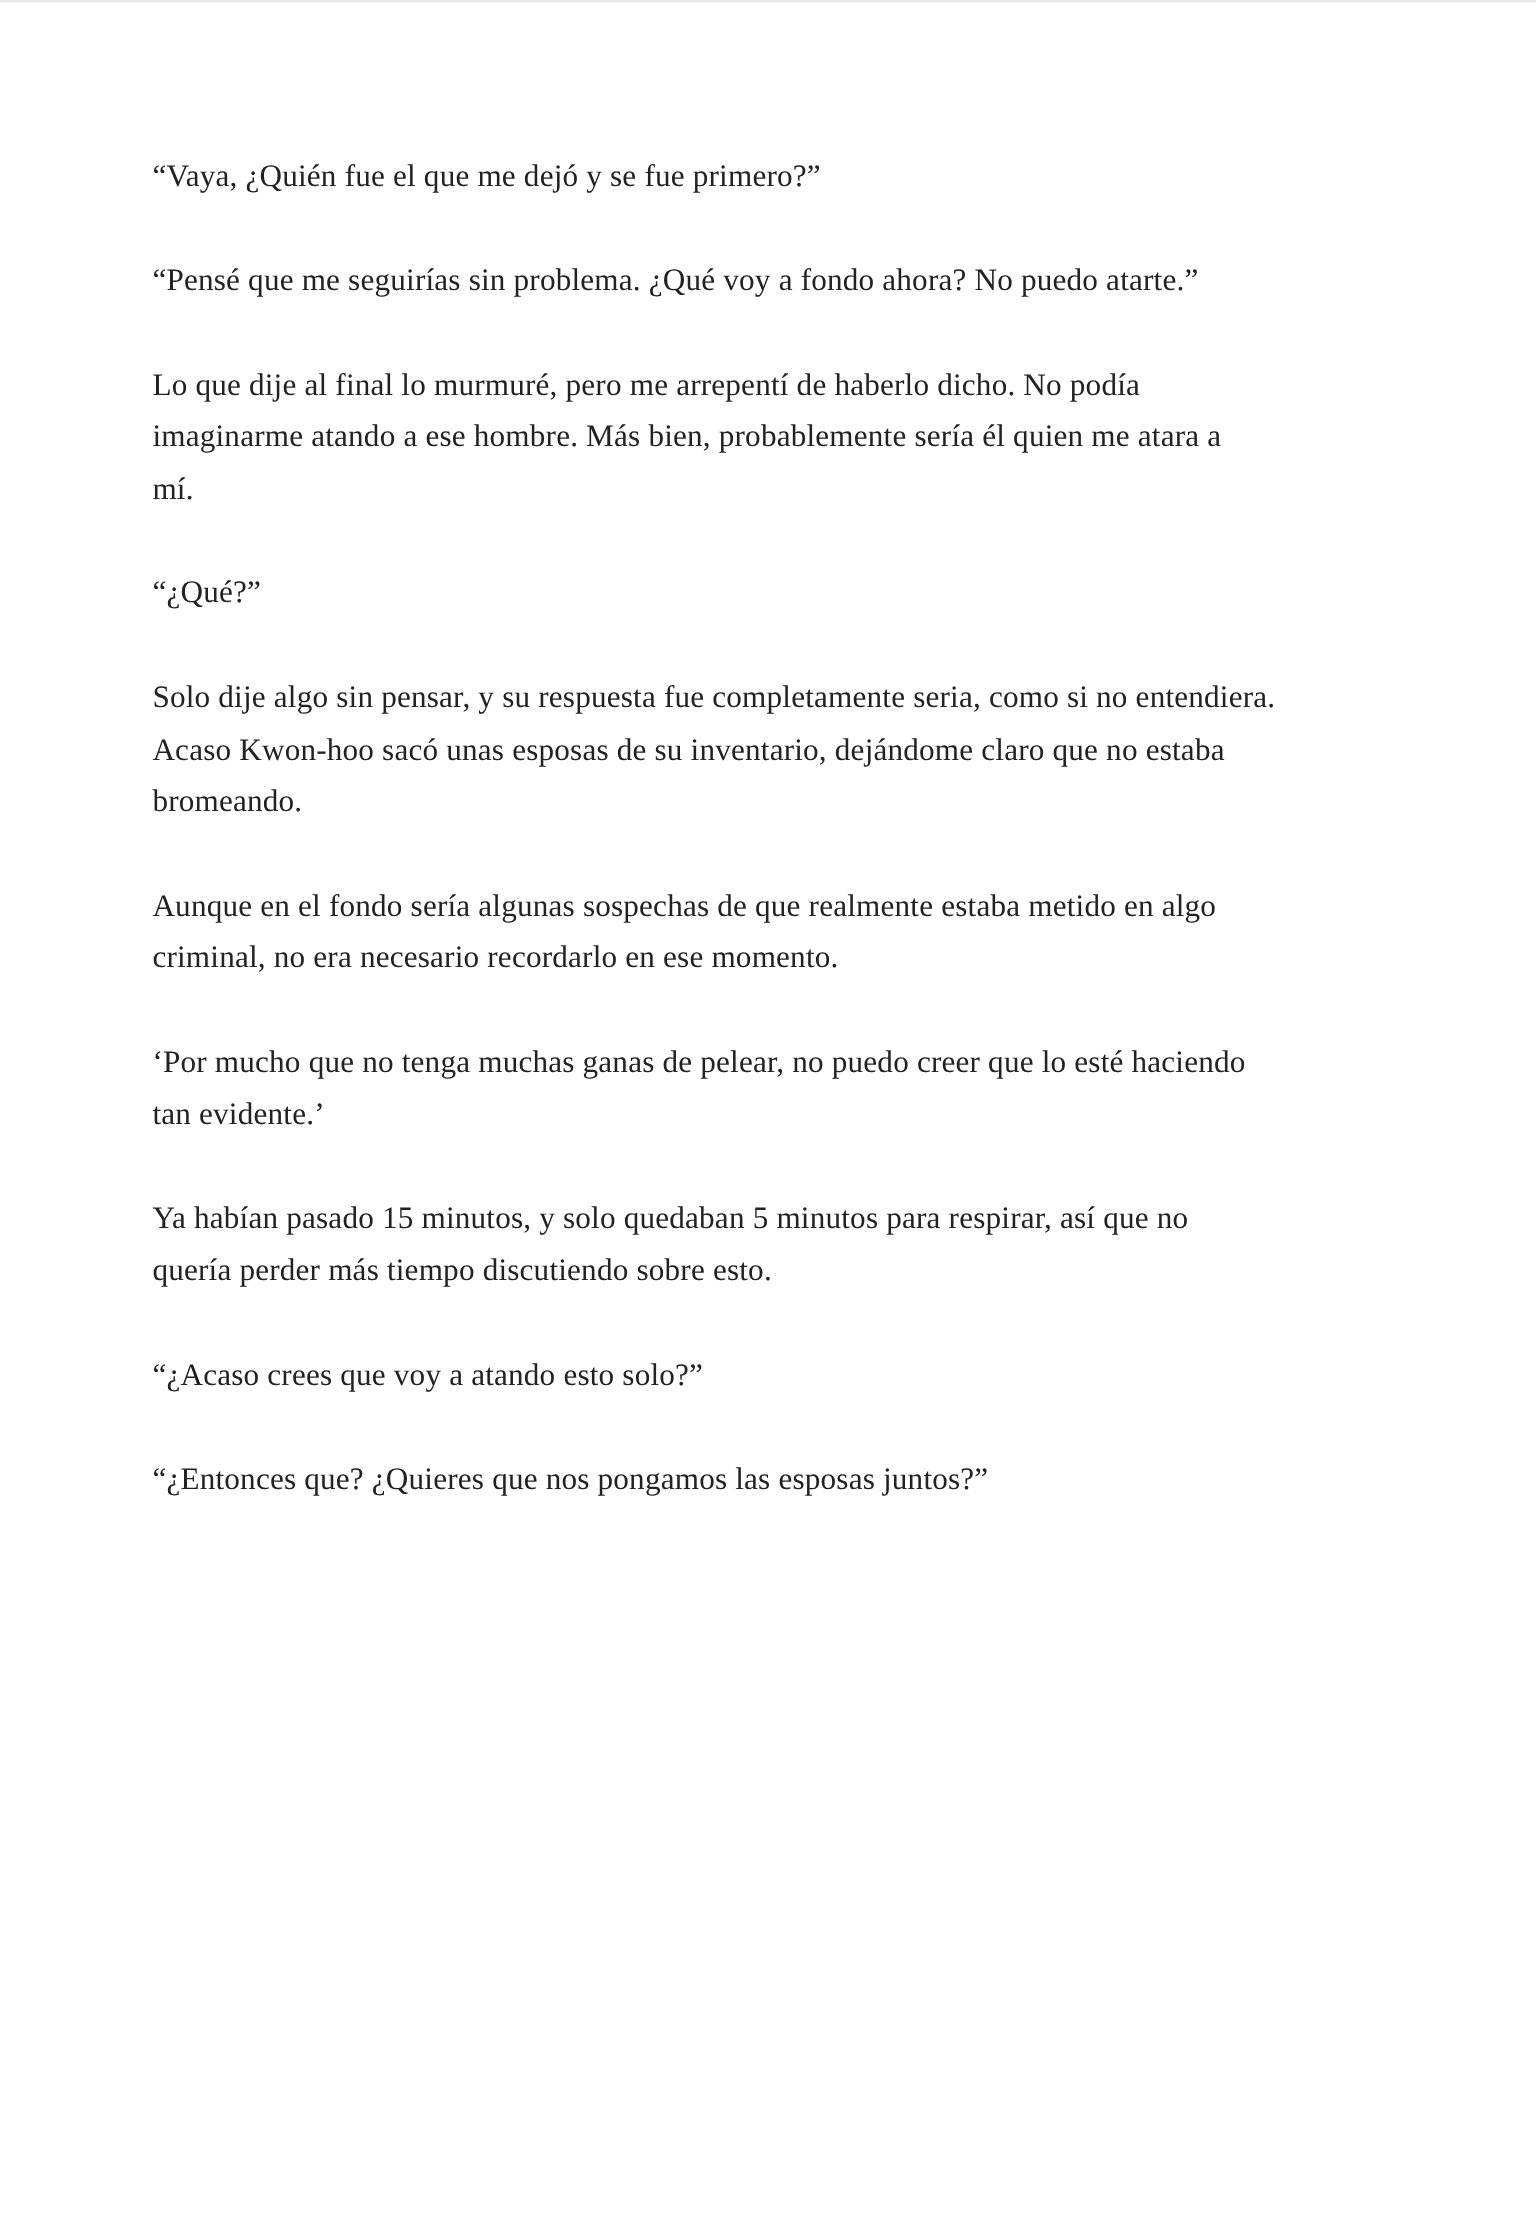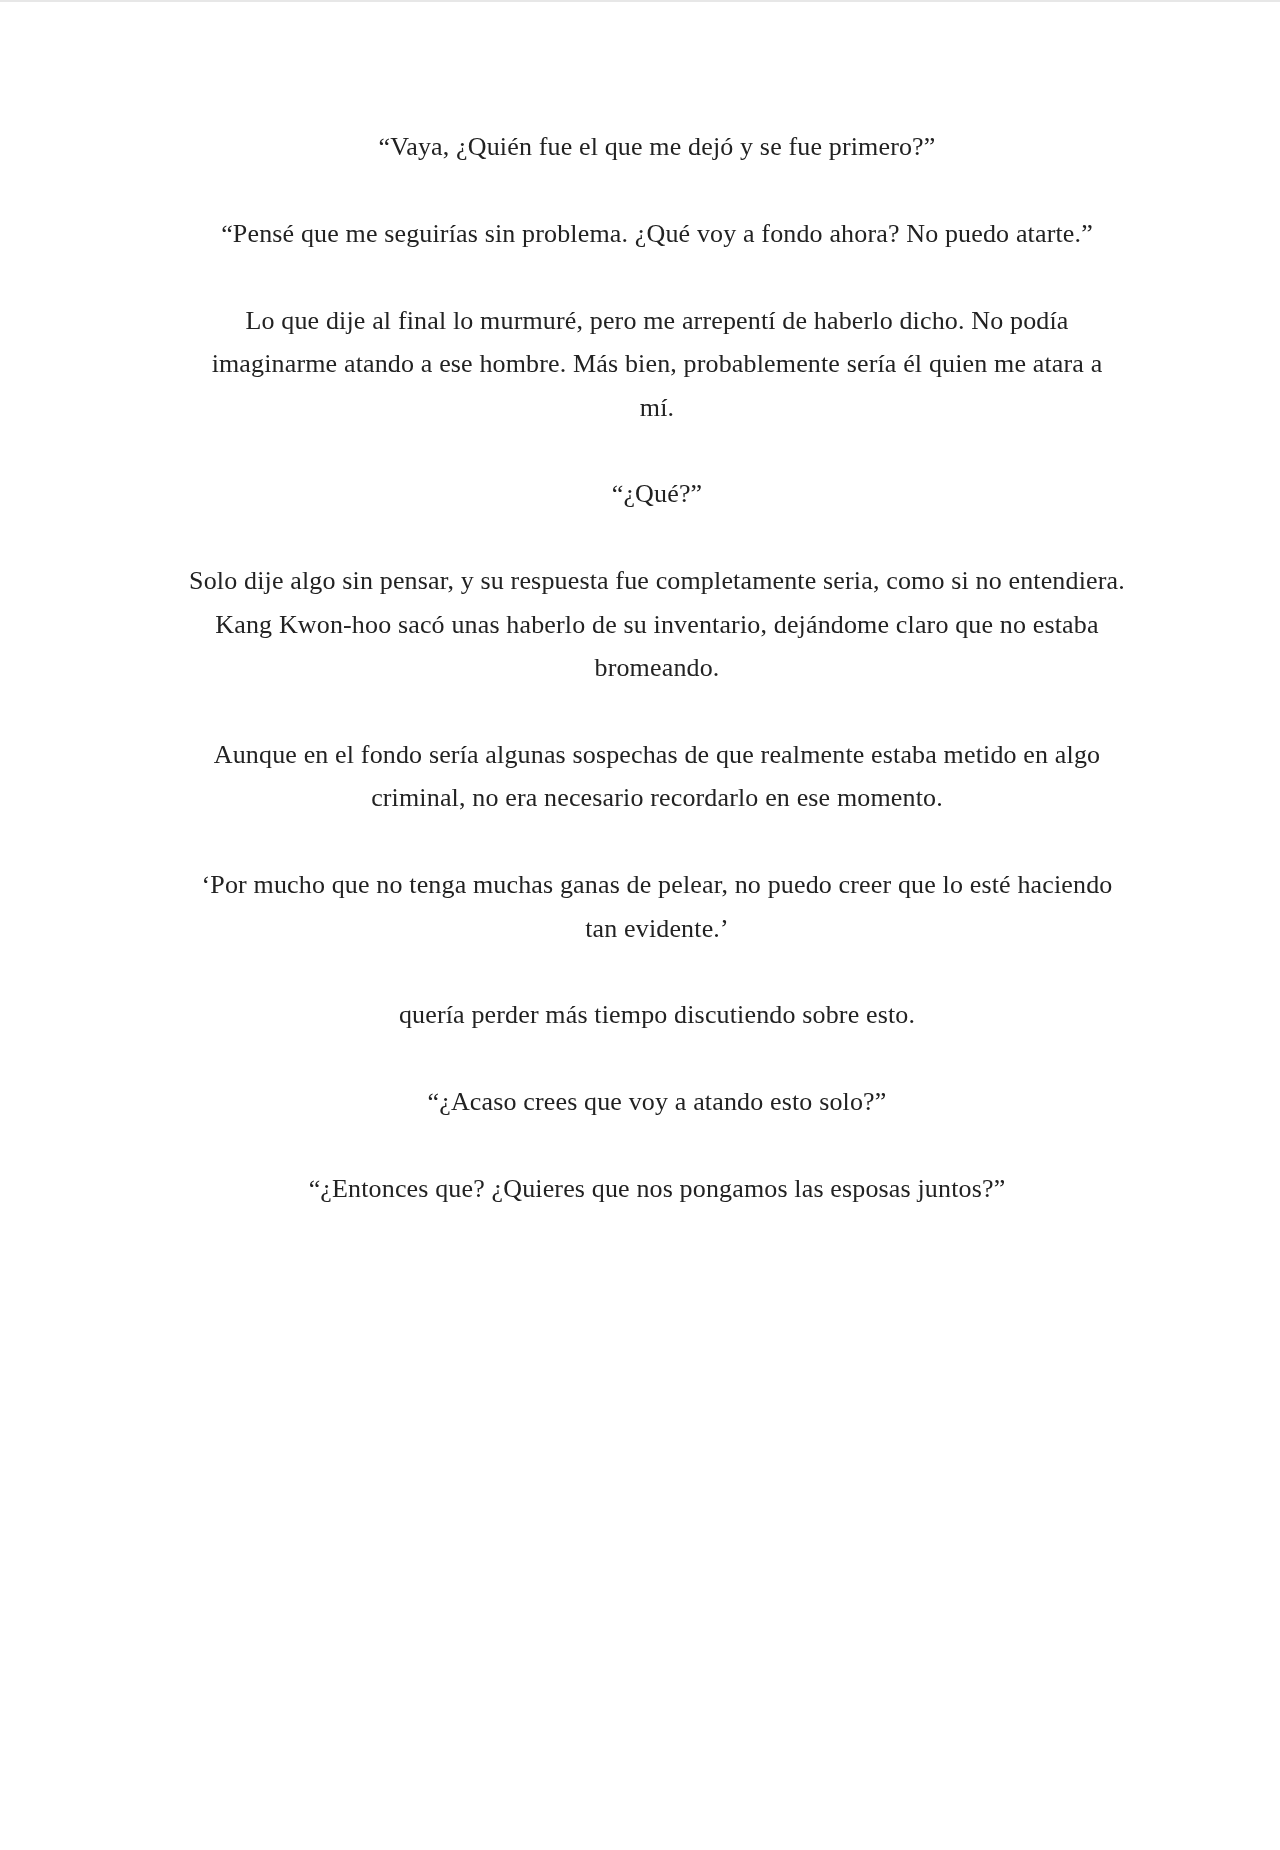--- a/index.html
+++ b/index.html
@@ -28,21 +28,20 @@
       width: 1060px;
       font-family: "Liberation Serif", "DejaVu Serif", serif;
       font-size: 26px;
       line-height: 43.43px;
       color: #222222;
       letter-spacing: 0.15px;
     }
     .para {
       margin: 0 0 43.43px 0;
       padding: 0;
-      text-align: center;
     }
     .line {
       display: block;
       white-space: nowrap;
       height: 43.43px;
     }
   </style>
 </head>
 <body>
 
@@ -58,32 +57,33 @@
   <p class="para">
     <span class="line">Lo que dije al final lo murmuré, pero me arrepentí de haberlo dicho. No podía</span>
     <span class="line">imaginarme atando a ese hombre. Más bien, probablemente sería él quien me atara a</span>
     <span class="line">mí.</span>
   </p>
   <p class="para">
     <span class="line">“¿Qué?”</span>
   </p>
   <p class="para">
     <span class="line">Solo dije algo sin pensar, y su respuesta fue completamente seria, como si no entendiera.</span>
-    <span class="line">Kang Kwon-hoo sacó unas haberlo de su inventario, dejándome claro que no estaba</span>
+    <span class="line">Acaso Kwon-hoo sacó unas esposas de su inventario, dejándome claro que no estaba</span>
     <span class="line">bromeando.</span>
   </p>
   <p class="para">
     <span class="line">Aunque en el fondo sería algunas sospechas de que realmente estaba metido en algo</span>
     <span class="line">criminal, no era necesario recordarlo en ese momento.</span>
   </p>
   <p class="para">
     <span class="line">‘Por mucho que no tenga muchas ganas de pelear, no puedo creer que lo esté haciendo</span>
     <span class="line">tan evidente.’</span>
   </p>
   <p class="para">
+    <span class="line">Ya habían pasado 15 minutos, y solo quedaban 5 minutos para respirar, así que no</span>
     <span class="line">quería perder más tiempo discutiendo sobre esto.</span>
   </p>
   <p class="para">
     <span class="line">“¿Acaso crees que voy a atando esto solo?”</span>
   </p>
   <p class="para">
     <span class="line">“¿Entonces que? ¿Quieres que nos pongamos las esposas juntos?”</span>
   </p>
 </main>
 

